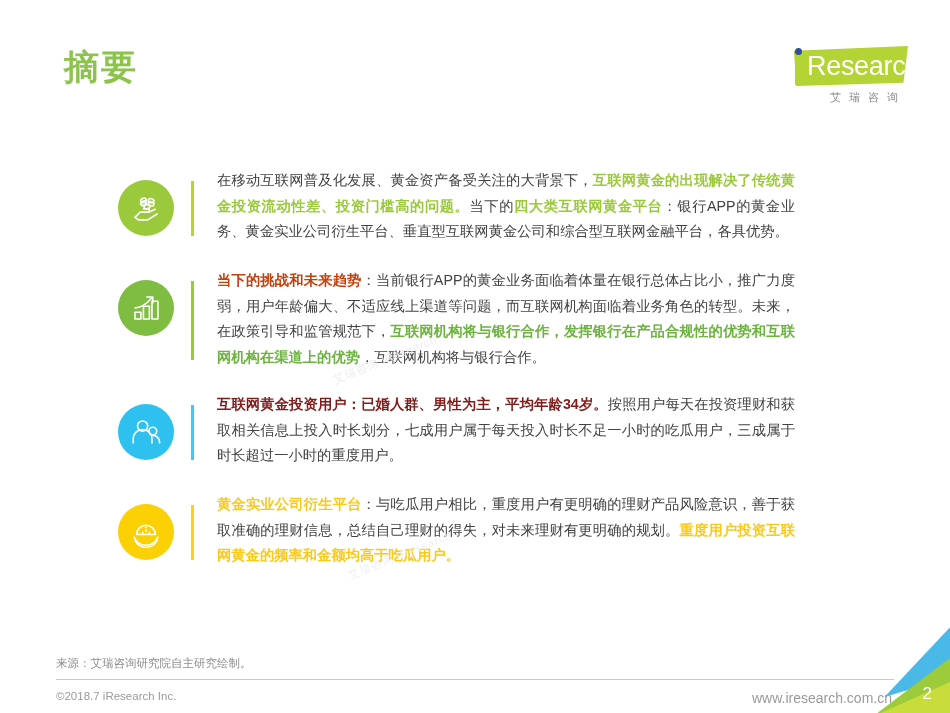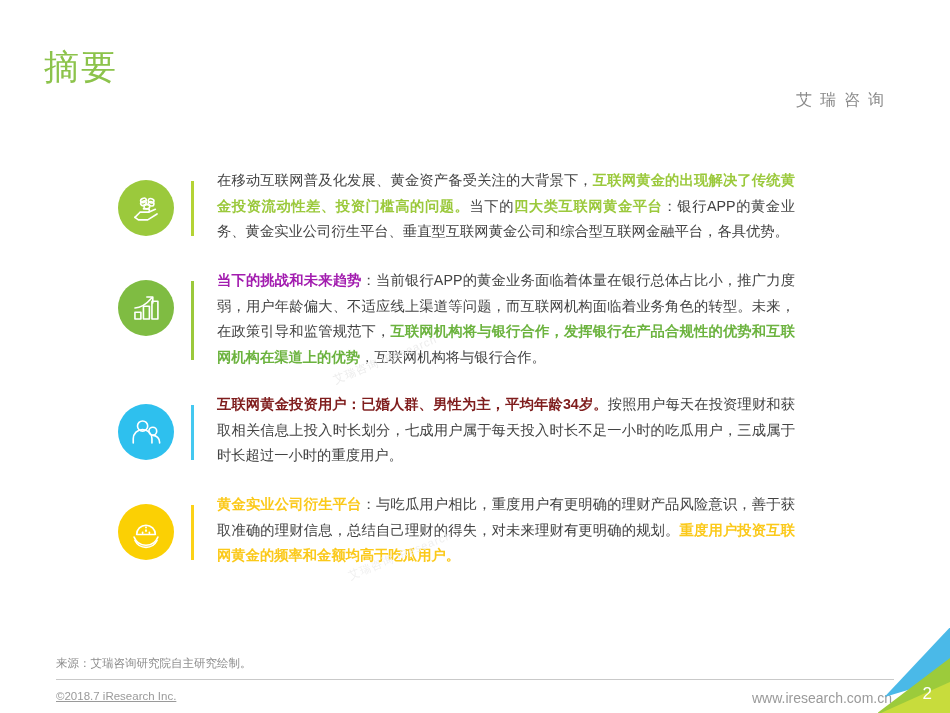--- a/index.html
+++ b/index.html
@@ -11,27 +11,27 @@
     height: 713px;
     background: #ffffff;
     font-family: "Liberation Sans", "DejaVu Sans", sans-serif;
     overflow: hidden;
     position: relative;
   }
 
   
   .page-title {
     position: absolute;
-    left: 44px;
+    left: 64px;
     top: 46px;
     font-size: 35px;
     line-height: 1.2;
     color: #8cc34b;
     letter-spacing: 2px;
-    font-weight: 400;
+    font-weight: 700;
   }
 
   .logo {
     position: absolute;
     right: 42px;
     top: 44px;
     width: 128px;
     height: 68px;
   }
   .logo-mark {
@@ -70,25 +70,25 @@
     left: 27px;
     top: 4px;
     font-size: 27px;
     line-height: 36px;
     color: #ffffff;
     font-weight: 400;
     letter-spacing: -0.3px;
   }
   .logo-sub {
     position: absolute;
-    left: 8px;
+    left: 32px;
     top: 46px;
     width: 112px;
     text-align: center;
-    font-size: 16px;
+    font-size: 11px;
     letter-spacing: 8px;
     color: #8a8a8a;
   }
 
   
   .blocks {
     position: absolute;
     left: 0;
     top: 168px;
     width: 950px;
@@ -169,21 +169,20 @@
     width: 838px;
     height: 1px;
     background: #c9c9c9;
   }
   .copyright {
     position: absolute;
     left: 56px;
     top: 690px;
     font-size: 11.5px;
     color: #9a9a9a;
-    text-decoration: underline;
   }
   .website {
     position: absolute;
     right: 58px;
     top: 690px;
     font-size: 14px;
     color: #9a9a9a;
   }
 
   
@@ -230,20 +229,26 @@
     color: #ffffff;
     z-index: 3;
   }
 </style>
 </head>
 <body>
 
 <div class="page-title">摘要</div>
 
 <div class="logo">
+  <div class="logo-mark">
+    <div class="logo-quad"></div>
+    <div class="logo-i-stem"></div>
+    <div class="logo-i-dot"></div>
+    <div class="logo-word">Research</div>
+  </div>
   <div class="logo-sub">艾瑞咨询</div>
 </div>
 
 <div class="blocks" id="blocks">
     <div class="block">
       <div class="icon-badge" style="background: rgb(155, 201, 60);">
         <svg viewBox="0 0 40 40" width="34" height="34">
         <ellipse cx="17" cy="11" rx="3.4" ry="2.4" transform="rotate(-25 17 11)" stroke="#ffffff" fill="none" stroke-width="1.9" stroke-linecap="round" stroke-linejoin="round"></ellipse>
         <ellipse cx="17" cy="14.4" rx="3.4" ry="2.4" transform="rotate(-25 17 14.4)" stroke="#ffffff" fill="none" stroke-width="1.9" stroke-linecap="round" stroke-linejoin="round"></ellipse>
         <ellipse cx="26" cy="11.5" rx="3.4" ry="2.4" transform="rotate(18 26 11.5)" stroke="#ffffff" fill="none" stroke-width="1.9" stroke-linecap="round" stroke-linejoin="round"></ellipse>
@@ -261,21 +266,21 @@
       <div class="icon-badge" style="background: rgb(127, 188, 66);">
         <svg viewBox="0 0 40 40" width="34" height="34">
         <rect x="7" y="25" width="7" height="8" stroke="#ffffff" fill="none" stroke-width="1.9" stroke-linecap="round" stroke-linejoin="round"></rect>
         <rect x="17" y="18" width="7" height="15" stroke="#ffffff" fill="none" stroke-width="1.9" stroke-linecap="round" stroke-linejoin="round"></rect>
         <rect x="27" y="12" width="7" height="21" stroke="#ffffff" fill="none" stroke-width="1.9" stroke-linecap="round" stroke-linejoin="round"></rect>
         <path d="M7 20 C13 20 20 16 27 8" stroke="#ffffff" fill="none" stroke-width="1.9" stroke-linecap="round" stroke-linejoin="round"></path>
         <path d="M21 7 H28 V14" stroke="#ffffff" fill="none" stroke-width="1.9" stroke-linecap="round" stroke-linejoin="round"></path>
       </svg>
       </div>
       <div class="divider" style="background: rgb(155, 201, 60);"></div>
-      <div class="para"><span class="hl" style="color: #a21caf;">当下的挑战和未来趋势</span><span>：当前银行APP的黄金业务面临着体量在银行总体占比小，推广力度弱，用户年龄偏大、不适应线上渠道等问题，而互联网机构面临着业务角色的转型。未来，在政策引导和监管规范下，</span><span class="hl" style="color: rgb(108, 179, 63);">互联网机构将与银行合作，发挥银行在产品合规性的优势和互联网机构在渠道上的优势</span><span>，互联网机构将与银行合作。</span></div>
+      <div class="para"><span class="hl" style="color: #c2410c;">当下的挑战和未来趋势</span><span>：当前银行APP的黄金业务面临着体量在银行总体占比小，推广力度弱，用户年龄偏大、不适应线上渠道等问题，而互联网机构面临着业务角色的转型。未来，在政策引导和监管规范下，</span><span class="hl" style="color: rgb(108, 179, 63);">互联网机构将与银行合作，发挥银行在产品合规性的优势和互联网机构在渠道上的优势</span><span>，互联网机构将与银行合作。</span></div>
     </div>
     <div class="block">
       <div class="icon-badge" style="background: rgb(46, 192, 238);">
         <svg viewBox="0 0 40 40" width="34" height="34">
         <circle cx="16" cy="13" r="6" stroke="#ffffff" fill="none" stroke-width="1.9" stroke-linecap="round" stroke-linejoin="round"></circle>
         <path d="M5 33 v-5 a11 11 0 0 1 22 0 v5" stroke="#ffffff" fill="none" stroke-width="1.9" stroke-linecap="round" stroke-linejoin="round"></path>
         <circle cx="28" cy="19" r="4.6" stroke="#ffffff" fill="none" stroke-width="1.9" stroke-linecap="round" stroke-linejoin="round"></circle>
         <path d="M28 24 a8 8 0 0 1 8 8 v1" stroke="#ffffff" fill="none" stroke-width="1.9" stroke-linecap="round" stroke-linejoin="round"></path>
       </svg>
       </div>

